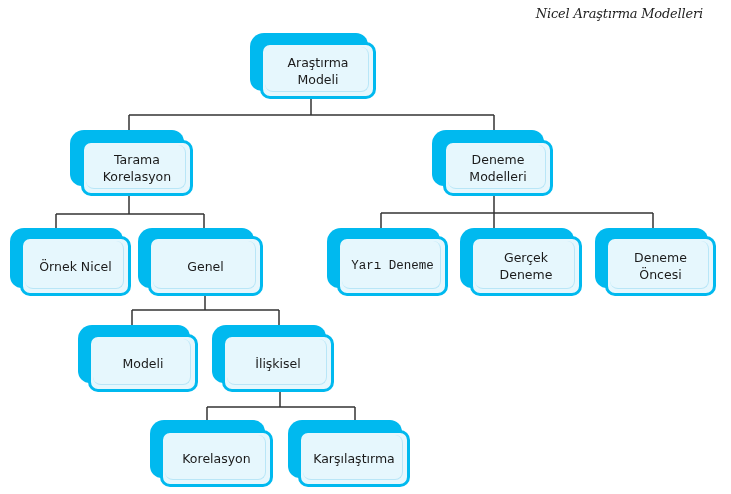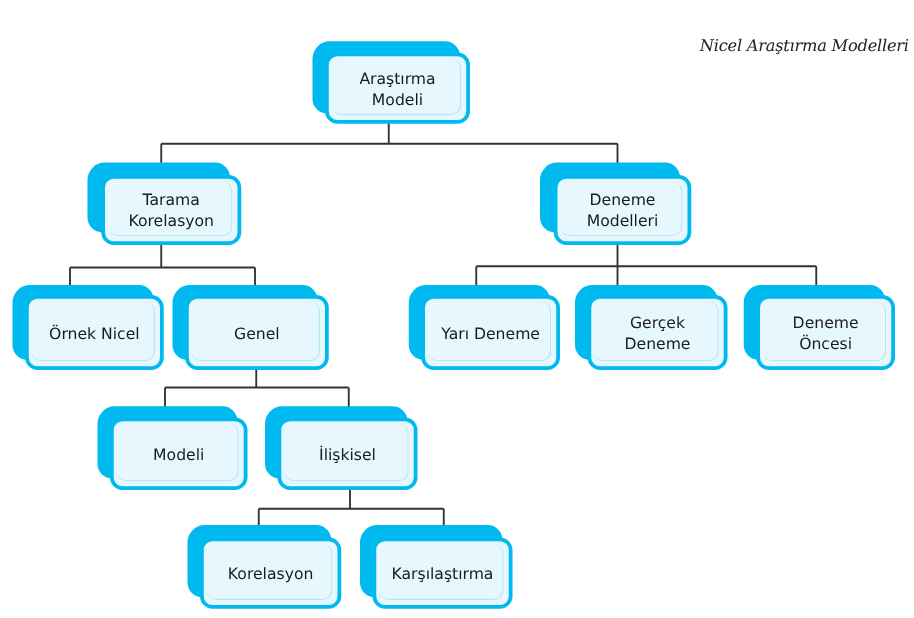--- a/index.html
+++ b/index.html
@@ -1,19 +1,19 @@
 <!DOCTYPE html>
 <html><head>
 <meta charset="utf-8">
 <style>
   html, body { margin:0; padding:0; background:#ffffff; }
   body { width:731px; height:494px; position:relative; overflow:hidden;
          font-family:"DejaVu Sans", "Liberation Sans", sans-serif; }
-  .title { position:absolute; right:4px; top:6px; font-family:"DejaVu Serif","Liberation Serif",serif;
-           font-style:italic; font-size:13px; color:#222; letter-spacing:-0.2px;margin-top:24px; }
+  .title { position:absolute; right:28px; top:6px; font-family:"DejaVu Serif","Liberation Serif",serif;
+           font-style:italic; font-size:13px; color:#222; letter-spacing:-0.2px; }
   .node { position:absolute; }
   .node .back { position:absolute; left:0; top:0; background:#00b9ef; border-radius:14px 12px 4px 12px; }
   .node .front { position:absolute; background:#e6f7fd; border:3px solid #00b9ef; border-radius:10px;
                  box-sizing:border-box; display:flex; align-items:center; justify-content:center; text-align:center; }
   .node .front::after { content:""; position:absolute; left:2px; top:2px; right:4px; bottom:4px;
                         border-right:1px solid #b9e6f7; border-bottom:1px solid #b9e6f7; border-radius:8px; pointer-events:none; }
   .node .label { font-size:12.5px; line-height:17px; color:#1a1a1a; white-space:pre-line; position:relative; z-index:1; }
   svg.lines { position:absolute; left:0; top:0; }
   svg.lines line { stroke:#333; stroke-width:1.5; }
 </style>
@@ -80,21 +80,21 @@
   </div>
 </div>
 <div class="node" style="left:138px;top:228px;">
   <div class="back" style="width:116px;height:60px;"></div>
   <div class="front" style="left:10px;top:8px;width:115px;height:60px;align-items:center;">
     <span class="label">Genel</span>
   </div>
 </div>
 <div class="node" style="left:327px;top:228px;">
   <div class="back" style="width:113px;height:60px;"></div>
-  <div class="front" style="left:10px;top:8px;width:111px;height:60px;">
+  <div class="front" style="left:10px;top:8px;width:111px;height:60px;font-family:Liberation Mono, monospace;">
     <span class="label">Yarı Deneme</span>
   </div>
 </div>
 <div class="node" style="left:460px;top:228px;">
   <div class="back" style="width:114px;height:60px;"></div>
   <div class="front" style="left:10px;top:8px;width:112px;height:60px;">
     <span class="label">Gerçek
 Deneme</span>
   </div>
 </div>

